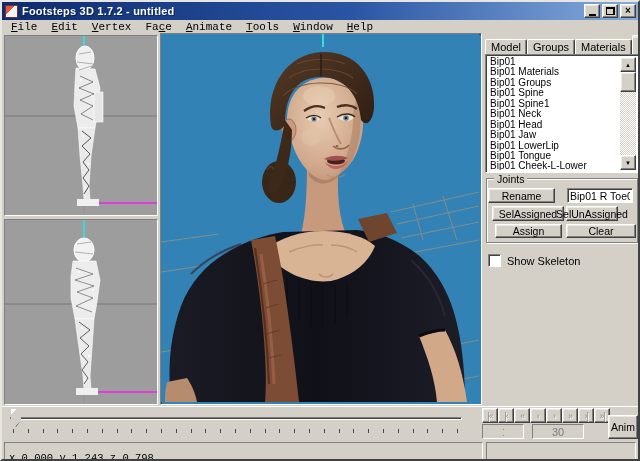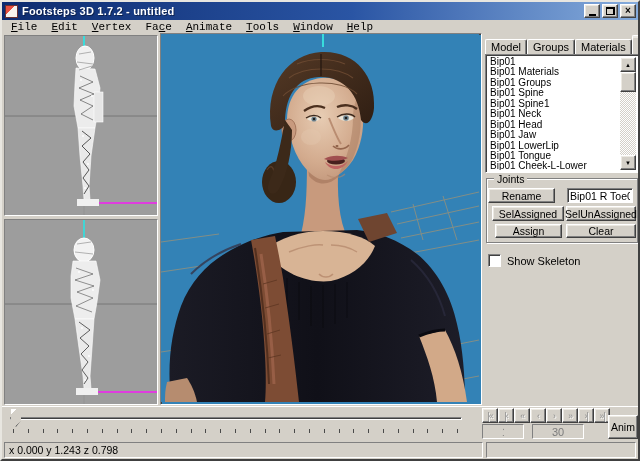--- a/index.html
+++ b/index.html
@@ -63,21 +63,21 @@
   #sb-thumb{position:absolute;left:0;top:15px;width:16px;height:20px;}
   
   #joints-group{position:absolute;left:3px;top:145px;width:152px;height:65px;
       border:1px solid #808080;box-shadow:inset 1px 1px 0 #ffffff, 1px 1px 0 #ffffff;}
   #joints-group-label{position:absolute;left:7px;top:-6px;background:#d4d0c8;padding:0 3px;font-size:10.5px;}
   .grp-btn{position:absolute;font-size:10.5px;display:flex;align-items:center;justify-content:center;padding:0;}
   #btn-rename{left:1px;top:9px;width:67px;height:15px;}
   #joint-name-field{position:absolute;left:80px;top:9px;width:66px;height:15px;font-size:10.5px;
       font-family:"Liberation Sans",sans-serif;padding:0 2px;}
   #btn-selassigned{left:5px;top:27px;width:72px;height:15px;}
-  #btn-selunassigned{left:79px;top:27px;width:70px;height:15px;}
+  #btn-selunassigned{left:79px;top:27px;width:52px;height:15px;}
   #btn-assign{left:8px;top:45px;width:67px;height:14px;}
   #btn-clear{left:79px;top:45px;width:70px;height:14px;}
   #show-skeleton{position:absolute;left:5px;top:221px;display:flex;align-items:center;gap:6px;}
   #skeleton-checkbox{width:13px;height:13px;}
   
   #timeline{position:absolute;left:0;top:404px;width:636px;height:34px;background:#d4d0c8;
             border-top:1px solid #ffffff;}
   #slider-track{position:absolute;left:8px;top:10px;width:452px;height:3px;
       border:1px solid;border-color:#808080 #fff #fff #808080;background:#404040;}
   #slider-thumb{position:absolute;left:9px;top:2px;width:10px;height:18px;
@@ -89,21 +89,21 @@
   .pb-btn{width:16px;height:15px;margin-right:0px;display:flex;align-items:center;justify-content:center;
           font-size:8.5px;color:#8c8c8c;text-shadow:1px 1px 0 #fff;padding:0;letter-spacing:-1px;}
   .frame-field{position:absolute;top:17px;height:15px;font-size:11px;color:#7c7c7c;
       font-family:"Liberation Sans",sans-serif;padding:0 19px;}
   #frame-current{left:480px;width:42px;}
   #frame-total{left:530px;width:52px;}
   #anim-btn{position:absolute;left:606px;top:8px;width:30px;height:24px;font-size:10.5px;
       display:flex;align-items:center;justify-content:center;padding:0;}
   
   #statusbar{position:absolute;left:0;top:438px;width:636px;height:19px;background:#d4d0c8;}
-  .status-panel{position:absolute;top:2px;height:16px;line-height:15px;padding:0 4px;font-size:10.5px;}
+  .status-panel{position:absolute;top:2px;height:16px;line-height:15px;padding:8px 4px;font-size:10.5px;font-family:Liberation Mono, monospace;}
   #status-coords{left:2px;width:479px;}
   #status-right{left:484px;width:150px;}
 </style>
 </head>
 <body>
 
 <div id="app">
 
   <div id="titlebar">
     <div id="app-icon"></div>

